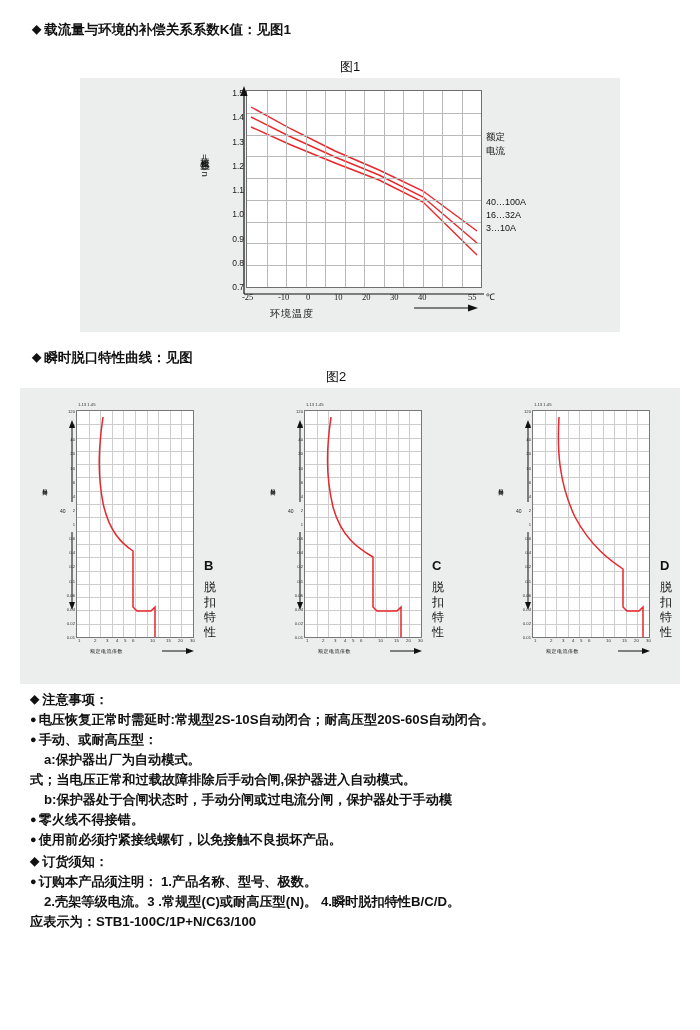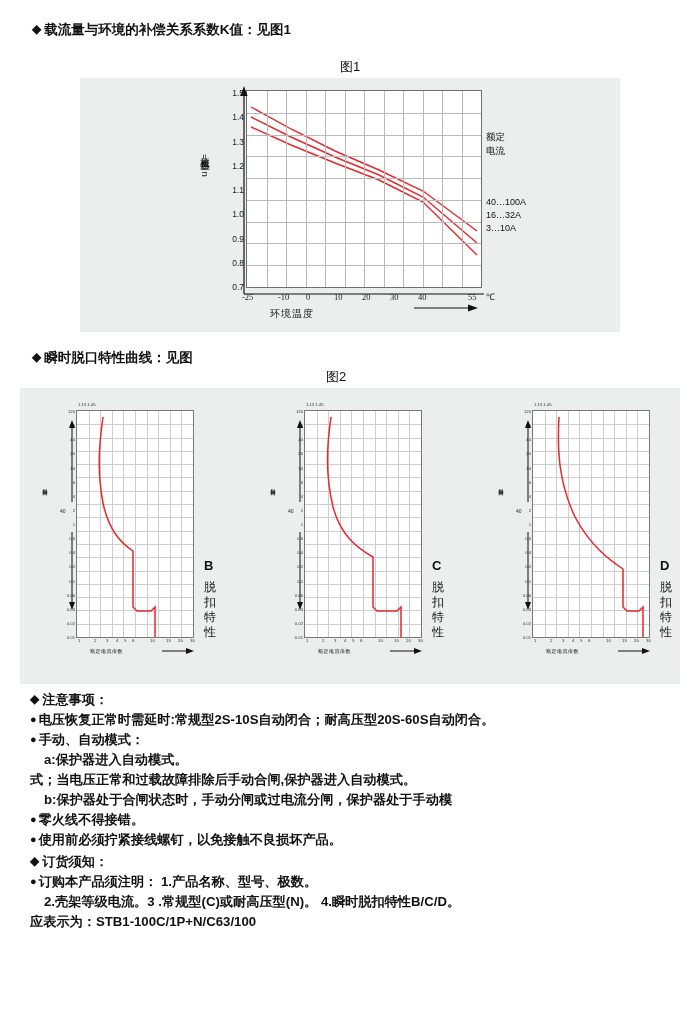--- a/index.html
+++ b/index.html
@@ -481,24 +481,24 @@
       <span class="bullet-diamond">◆</span>
       <span>注意事项：</span>
     </div>
     <div id="notes-list">
         <div class="n-item indent0">
           <span class="bullet-circle">●</span>
           <span class="n-txt">电压恢复正常时需延时:常规型2S-10S自动闭合；耐高压型20S-60S自动闭合。</span>
         </div>
         <div class="n-item indent0">
           <span class="bullet-circle">●</span>
-          <span class="n-txt">手动、自动模式：</span>
+          <span class="n-txt">手动、或耐高压型：</span>
         </div>
         <div class="n-item indent1">
-          <span class="n-txt">a:保护器进入自动模式。</span>
+          <span class="n-txt">a:保护器出厂为自动模式。</span>
         </div>
         <div class="n-item indent0">
           <span class="n-txt">式；当电压正常和过载故障排除后手动合闸,保护器进入自动模式。</span>
         </div>
         <div class="n-item indent1">
           <span class="n-txt">b:保护器处于合闸状态时，手动分闸或过电流分闸，保护器处于手动模</span>
         </div>
         <div class="n-item indent0">
           <span class="bullet-circle">●</span>
           <span class="n-txt">零火线不得接错。</span>

